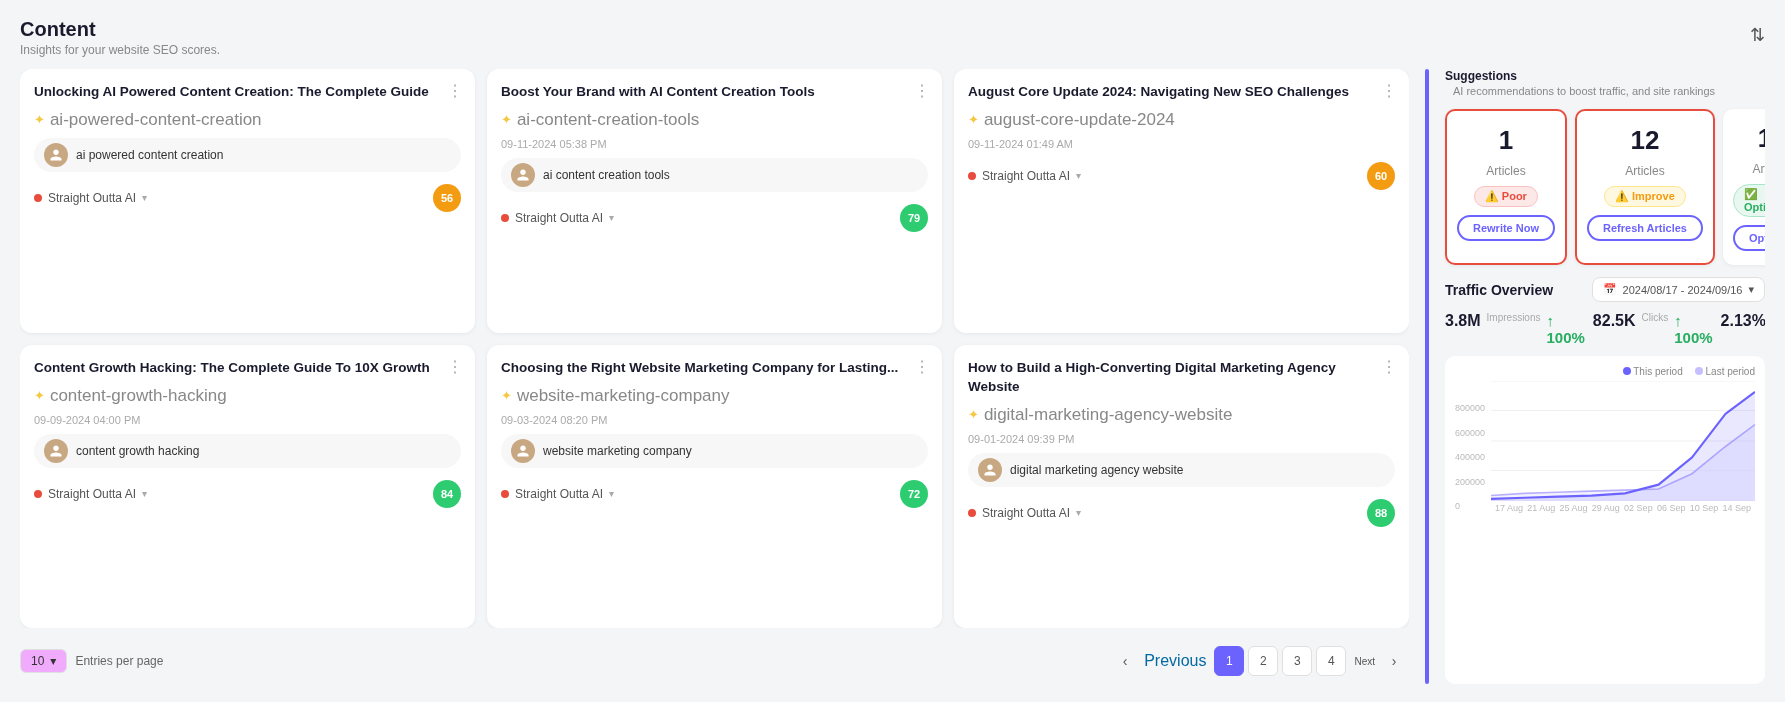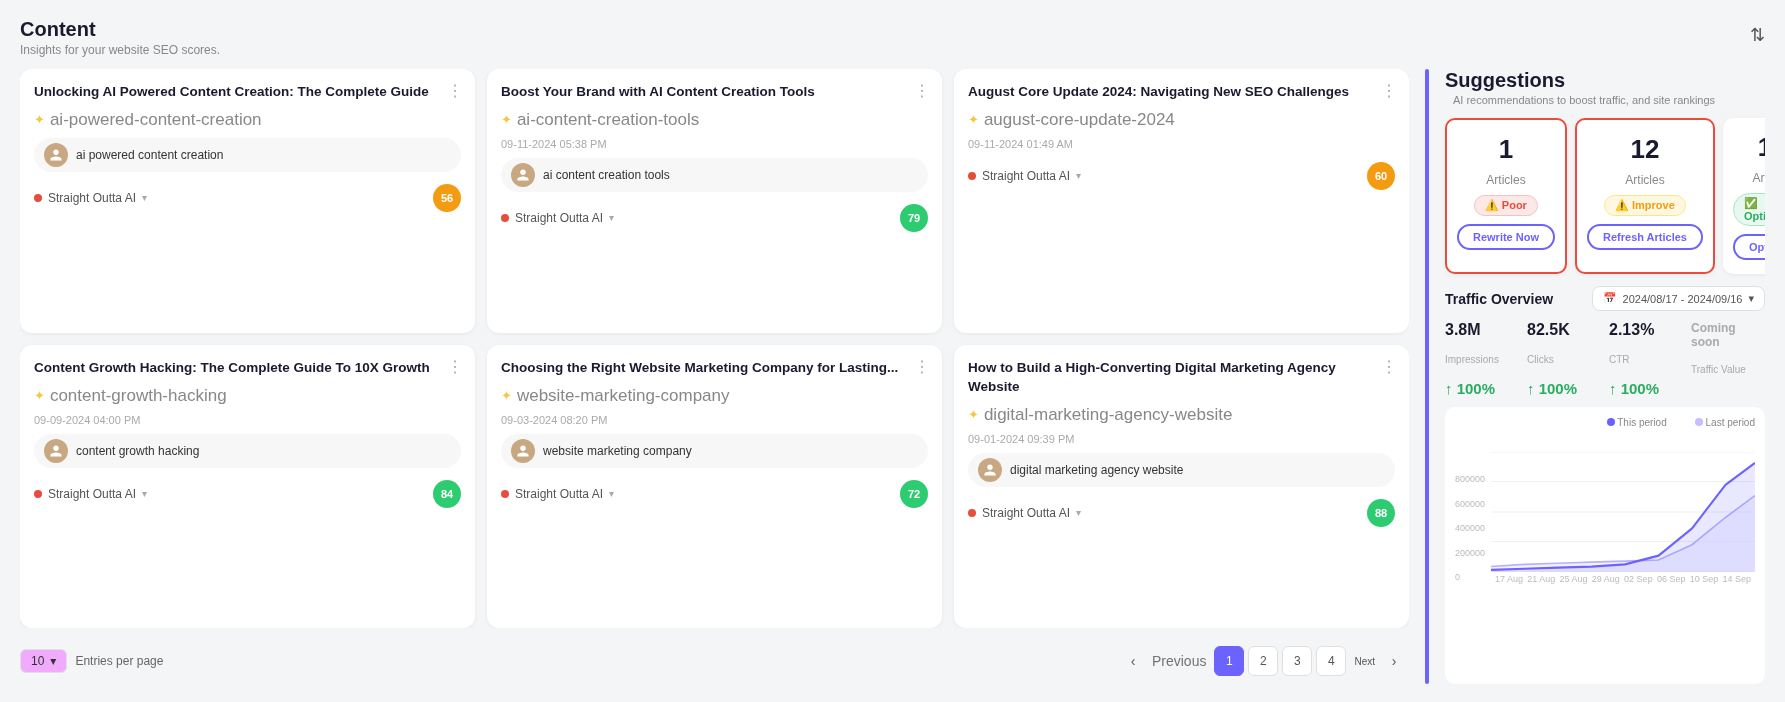--- a/index.html
+++ b/index.html
@@ -41,46 +41,46 @@
     .pagination-bar { display: flex; align-items: center; justify-content: space-between; padding: 8px 0; }
     .entries-select { display: flex; align-items: center; gap: 6px; background: #f0abfc; border: 1px solid #e0e0e0; border-radius: 6px; padding: 4px 10px; font-size: 12px; color: #333; cursor: pointer; }
     .entries-label { font-size: 12px; color: #666; }
     .pagination { display: flex; align-items: center; gap: 4px; }
     .page-btn { width: 30px; height: 30px; border-radius: 6px; border: 1px solid #e0e0e0; background: #fff; display: flex; align-items: center; justify-content: center; font-size: 12px; color: #555; cursor: pointer; }
     .page-btn.active { background: #6c63ff; color: #fff; border-color: #6c63ff; }
     .page-btn.nav { border: none; background: transparent; font-size: 14px; }
 
     
     .suggestions-header { }
-    .suggestions-title { font-size: 20px; font-weight: 700; color: #1a1a2e; }
+    .suggestions-title { font-size: 12px; font-weight: 700; color: #1a1a2e; }
     .suggestions-subtitle { font-size: 11px; color: #888; margin-top: 2px; margin-left: 8px; }
     .suggestions-cards { display: flex; gap: 8px; align-items: stretch; }
     .suggestion-card { flex: 1; background: #fff; border-radius: 10px; padding: 14px 10px; display: flex; flex-direction: column; align-items: center; gap: 8px; box-shadow: 0 1px 4px rgba(0,0,0,0.06); }
     .suggestion-card.red-border { border: 2px solid #e74c3c; }
     .suggestion-number { font-size: 26px; font-weight: 800; color: #1a1a2e; }
     .suggestion-label { font-size: 12px; color: #888; }
     .status-badge { display: flex; align-items: center; gap: 4px; border-radius: 20px; padding: 3px 10px; font-size: 11px; font-weight: 600; }
     .status-poor { background: #fde8e8; color: #e74c3c; border: 1px solid #f9c0c0; }
     .status-improve { background: #fff8e1; color: #f39c12; border: 1px solid #fde68a; }
     .status-optimized { background: #e8f8f0; color: #27ae60; border: 1px solid #a8e6c8; }
     .suggestion-action-btn { border-radius: 20px; padding: 5px 14px; font-size: 11px; font-weight: 600; cursor: pointer; border: 2px solid #6c63ff; background: #fff; color: #6c63ff; white-space: nowrap; }
 
     
     .traffic-section { flex: 1; display: flex; flex-direction: column; gap: 10px; }
     .traffic-header { display: flex; align-items: center; justify-content: space-between; }
     .traffic-title { font-size: 14px; font-weight: 700; color: #1a1a2e; }
     .date-range { display: flex; align-items: center; gap: 6px; background: #fff; border: 1px solid #e0e0e0; border-radius: 8px; padding: 5px 10px; font-size: 11px; color: #555; cursor: pointer; }
     .traffic-metrics { display: flex; gap: 8px; }
-    .metric-item { flex: 1; display: flex; flex-direction: column; gap: 15px; }
+    .metric-item { flex: 1; display: flex; gap: 6px; }
     .metric-value { font-size: 16px; font-weight: 800; color: #1a1a2e; }
     .metric-label { font-size: 10px; color: #aaa; }
     .metric-change { font-size: 15px; color: #27ae60; font-weight: 600; }
     .metric-item.coming-soon .metric-value { font-size: 12px; font-weight: 700; color: #aaa; }
     .chart-area { flex: 1; background: #fff; border-radius: 10px; padding: 10px; position: relative; overflow: hidden; min-height: 150px; }
-    .chart-legend { display: flex; align-items: center; gap: 28px; font-size: 10px; color: #888; justify-content: flex-end; margin-bottom: 24px; }
+    .chart-legend { display: flex; align-items: center; gap: 12px; font-size: 10px; color: #888; justify-content: flex-end; margin-bottom: 4px; }
     .legend-dot { width: 8px; height: 8px; border-radius: 50%; display: inline-block; }
     .legend-dot.purple { background: #6c63ff; }
     .legend-dot.light-purple { background: #c5bfff; }
     .chart-svg { width: 100%; height: 120px; }
     .y-label { font-size: 9px; color: #bbb; }
     .chart-x-labels { display: flex; justify-content: space-between; font-size: 9px; color: #bbb; padding: 0 4px; margin-top: 2px; }
 
     
     .vertical-divider { width: 4px; background: #6c63ff; border-radius: 4px; height: auto; flex-shrink: 0; }
 
@@ -250,21 +250,21 @@
       <div class="pagination-bar">
         <div style="display:flex;align-items:center;gap:8px;">
           <div class="entries-select">
             <span>10</span>
             <span>▾</span>
           </div>
           <span class="entries-label">Entries per page</span>
         </div>
         <div class="pagination">
           <button class="page-btn nav">‹</button>
-          <span style="font-size:14px;color:#737373;margin-right:4px;">Previous</span>
+          <span style="font-size:16px;color:#0369a1;margin-right:4px;">Previous</span>
           <button class="page-btn active">1</button>
           <button class="page-btn">2</button>
           <button class="page-btn">3</button>
           <button class="page-btn">4</button>
           <span style="font-size:10px;color:#555;margin-left:4px;">Next</span>
           <button class="page-btn nav">›</button>
         </div>
       </div>
     </div>
 

